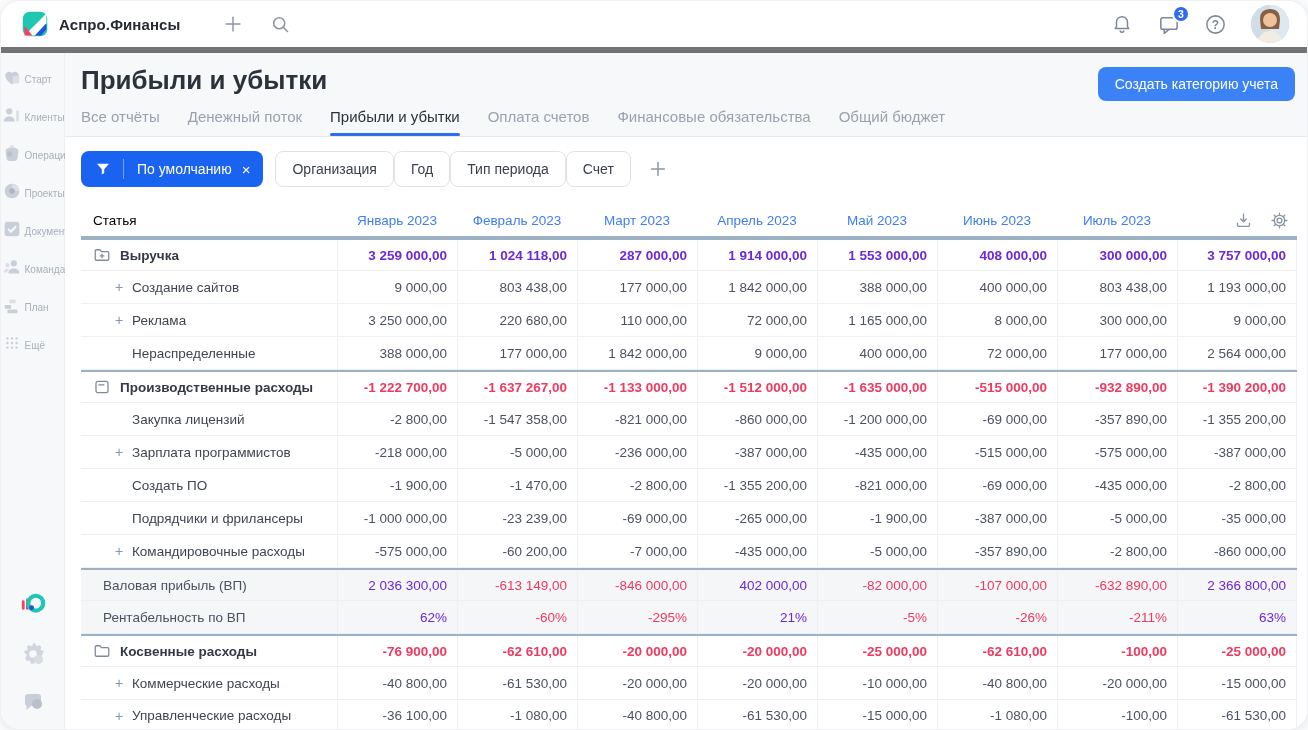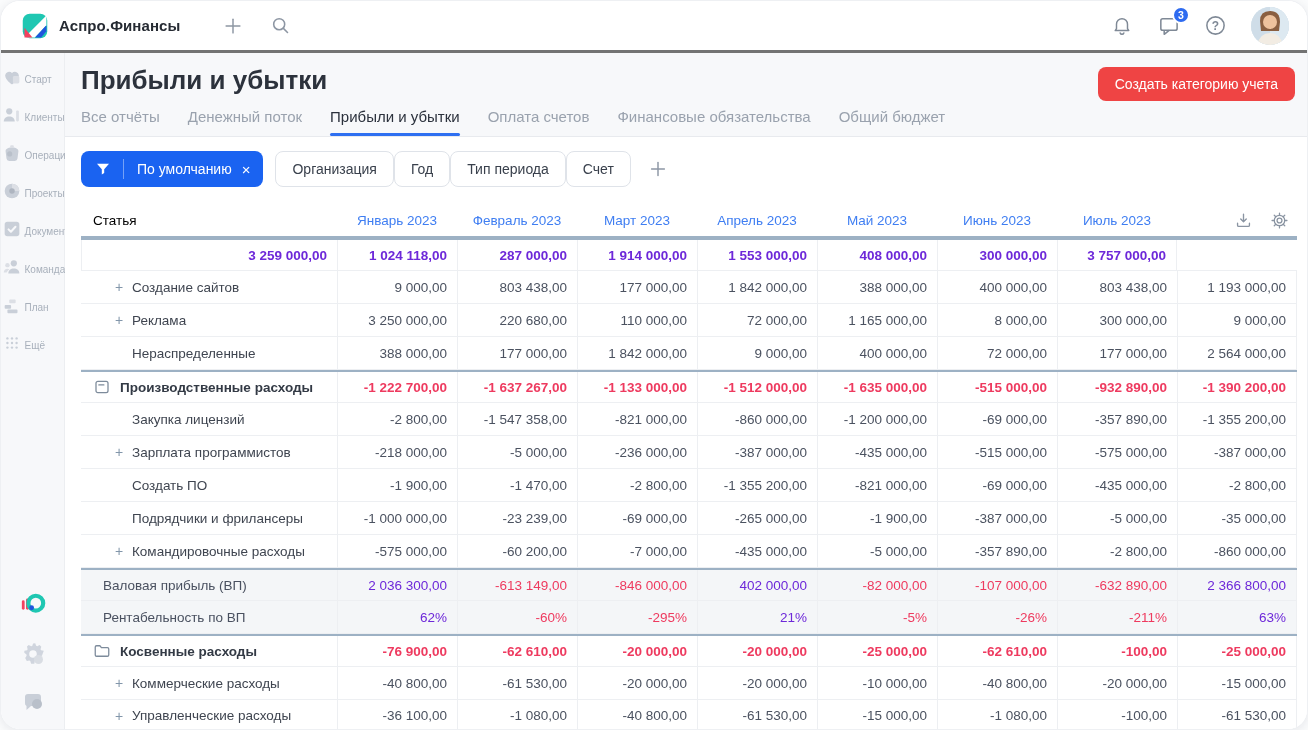--- a/index.html
+++ b/index.html
@@ -2,21 +2,21 @@
 <html><head>
 <meta charset="utf-8">
 <style>
   * { box-sizing: border-box; }
   html,body { margin:0; padding:0; background:#fafbfc; font-family:"Liberation Sans", sans-serif; }
   .window { width:1308px; height:730px; background:#fff; border-radius:20px; overflow:hidden;
             position:relative; box-shadow:0 2px 10px rgba(20,30,50,.08); border:1px solid #eef0f3; }
 
   
   .topbar { height:52px; display:flex; align-items:center; padding:0 18px 0 20px;
-            border-bottom:3px solid #737373; background:#fff; }
+            border-bottom:6px solid #737373; background:#fff; }
   .brand { display:flex; align-items:center; gap:10px; }
   .brand-name { font-weight:700; font-size:15px; color:#262b33; letter-spacing:.1px; }
   .top-left-actions { display:flex; align-items:center; gap:26px; margin-left:42px; }
   .tb-icon { display:flex; align-items:center; justify-content:center; cursor:pointer; position:relative; }
   .top-right { margin-left:auto; display:flex; align-items:center; gap:24px; }
   .badge { position:absolute; top:-8px; right:-10px; background:#2e6bf0; color:#fff; border-radius:50%;
            min-width:18px; height:18px; font-size:10.5px; display:flex; align-items:center; justify-content:center;
            border:2px solid #fff; font-weight:700; }
   .avatar { width:38px; height:38px; border-radius:50%; overflow:hidden; cursor:pointer; background:#d8e4ec; }
 
@@ -25,21 +25,21 @@
   .sidebar { width:64px; background:#f7f8fa; border-right:1px solid #eceef1; display:flex;
              flex-direction:column; align-items:center; padding:13px 0 16px; flex-shrink:0; }
   .s-item { display:flex; flex-direction:row; align-items:center; gap:2px; margin-bottom:12px; cursor:pointer; width:64px; }
   .s-label { font-size:10px; color:#a8b0bb; }
   .s-bottom { margin-top:auto; display:flex; flex-direction:column; align-items:center; gap:24px; }
 
   .main { flex:1; background:#f7f8fa; display:flex; flex-direction:column; min-width:0; }
   .page-head { padding:10px 12px 0 16px; }
   .title-row { display:flex; align-items:flex-start; justify-content:space-between; }
   .page-title { font-size:26px; font-weight:600; color:#2c323c; margin:2px 0 12px; }
-  .create-btn { background:#ef4444; color:#fff; border:none; border-radius:8px; height:34px; margin-top:4px;
+  .create-btn { background:#3b82f6; color:#fff; border:none; border-radius:8px; height:34px; margin-top:4px;
                 padding:8px 17px; font-size:14px; cursor:pointer; font-family:inherit; }
   .tabs { display:flex; gap:28px; font-size:15px; color:#9aa2ae; }
   .tab { padding-bottom:11px; position:relative; cursor:pointer; white-space:nowrap; }
   .tab.active { color:#2b313c; }
   .tab.active::after { content:""; position:absolute; left:0; right:0; bottom:0; height:3px;
                        background:#2e6ff1; border-radius:2px; }
 
   
   .card { flex:1; background:#fff; border-top:1px solid #e8eaee; padding:14px 12px 0 16px; overflow:hidden; }
   .filters { display:flex; align-items:center; gap:12px; margin-bottom:17px; }
@@ -309,20 +309,30 @@
                     <line x1="12" y1="2.6" x2="12" y2="5.4" transform="rotate(180 12 12)"></line>
                     <line x1="12" y1="2.6" x2="12" y2="5.4" transform="rotate(225 12 12)"></line>
                     <line x1="12" y1="2.6" x2="12" y2="5.4" transform="rotate(270 12 12)"></line>
                     <line x1="12" y1="2.6" x2="12" y2="5.4" transform="rotate(315 12 12)"></line>
                   </svg>
                 </span>
               </div>
             </div>
           <div id="tbody">
               <div class="trow section heavy">
+                <div class="label-cell">
+                  <span class="sec-icon">
+                    <svg width="18" height="18" viewBox="0 0 24 24" stroke="#7d8b9b" stroke-width="1.7" fill="none" stroke-linecap="round" stroke-linejoin="round">
+                      <path d="M3 8V6.8C3 5.8 3.8 5 4.8 5h4.4l2 2.4h8C20.2 7.4 21 8.2 21 9.2v8C21 18.2 20.2 19 19.2 19H4.8C3.8 19 3 18.2 3 17.2z"></path>
+                      <line x1="9.6" y1="13.2" x2="14.4" y2="13.2"></line>
+                      <line x1="12" y1="10.8" x2="12" y2="15.6"></line>
+                    </svg>
+                  </span>
+                  <span>Выручка</span>
+                </div>
                 <div class="tcell v-pos">3 259 000,00</div>
                 <div class="tcell v-pos">1 024 118,00</div>
                 <div class="tcell v-pos">287 000,00</div>
                 <div class="tcell v-pos">1 914 000,00</div>
                 <div class="tcell v-pos">1 553 000,00</div>
                 <div class="tcell v-pos">408 000,00</div>
                 <div class="tcell v-pos">300 000,00</div>
                 <div class="tcell last v-pos">3 757 000,00</div>
               </div>
               <div class="trow child">

